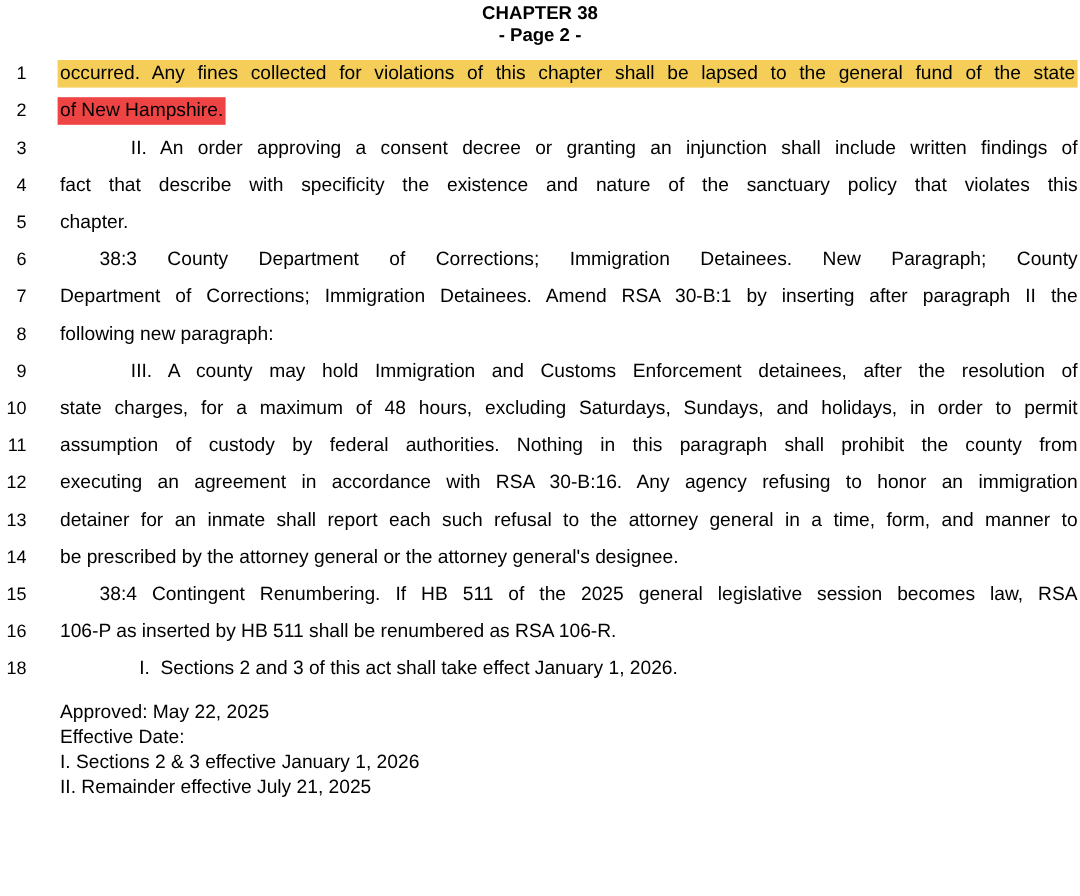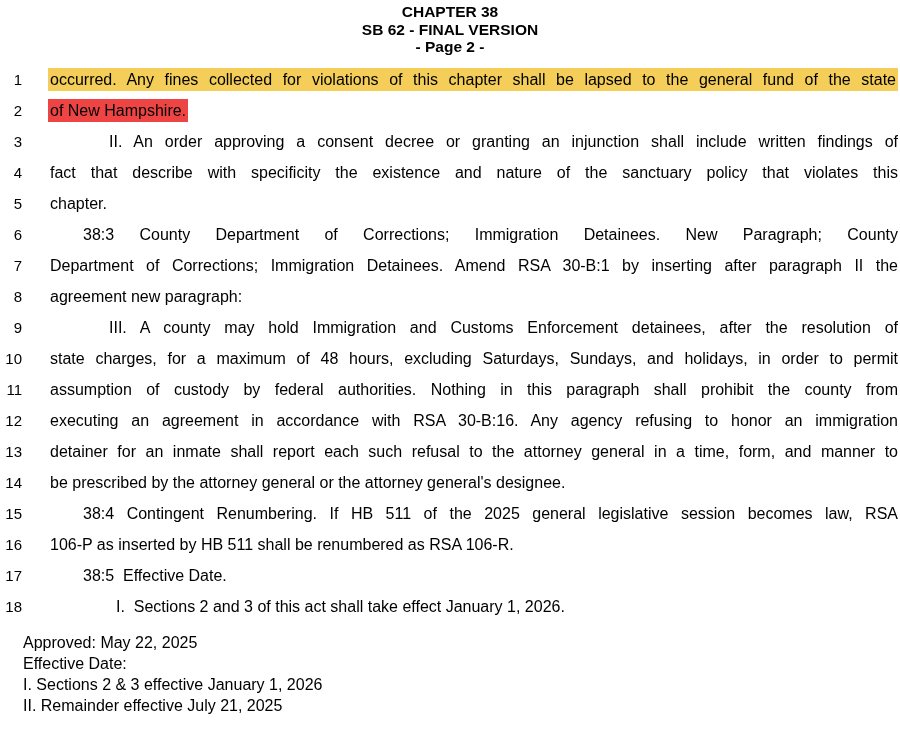--- a/index.html
+++ b/index.html
@@ -43,33 +43,32 @@
   .ind-2 { padding-left: 59px; }
   .ind-3 { padding-left: 66px; }
 
   .hl {
     padding: 3px 2px;
     margin-left: -2px;
   }
 
   .doc-footer {
     margin-top: 10px;
-    padding-left: 23px;
+    padding-left: 50px;
     font-size: 16px;
     line-height: 21px;
   }
 </style>
 </head>
 <body>
 
 <div class="page">
 
   <div class="doc-header">
     <div>CHAPTER 38</div>
-    <div>SB 62 - FINAL VERSION</div>
     <div>- Page 2 -</div>
   </div>
 
   <div class="doc-body">
       <div class="row">
         <div class="num">1</div>
         <div class="text justify"><span class="hl" style="background-color: rgb(244, 206, 88);">occurred.  Any fines collected for violations of this chapter shall be lapsed to the general fund of the state</span></div>
       </div>
       <div class="row">
         <div class="num">2</div>
@@ -90,21 +89,21 @@
       <div class="row">
         <div class="num">6</div>
         <div class="text justify ind-1">38:3  County Department of Corrections; Immigration Detainees.  New Paragraph; County</div>
       </div>
       <div class="row">
         <div class="num">7</div>
         <div class="text justify">Department of Corrections; Immigration Detainees.  Amend RSA 30-B:1 by inserting after paragraph II the</div>
       </div>
       <div class="row">
         <div class="num">8</div>
-        <div class="text left">agreement new paragraph:</div>
+        <div class="text left">following new paragraph:</div>
       </div>
       <div class="row">
         <div class="num">9</div>
         <div class="text justify ind-2">III.  A county may hold Immigration and Customs Enforcement detainees, after the resolution of</div>
       </div>
       <div class="row">
         <div class="num">10</div>
         <div class="text justify">state charges, for a maximum of 48 hours, excluding Saturdays, Sundays, and holidays, in order to permit</div>
       </div>
       <div class="row">
@@ -125,24 +124,20 @@
       </div>
       <div class="row">
         <div class="num">15</div>
         <div class="text justify ind-1">38:4  Contingent Renumbering.  If HB 511 of the 2025 general legislative session becomes law, RSA</div>
       </div>
       <div class="row">
         <div class="num">16</div>
         <div class="text left">106-P as inserted by HB 511 shall be renumbered as RSA 106-R.</div>
       </div>
       <div class="row">
-        <div class="num">17</div>
-        <div class="text left ind-1">38:5  Effective Date.</div>
-      </div>
-      <div class="row">
         <div class="num">18</div>
         <div class="text left ind-3">I.  Sections 2 and 3 of this act shall take effect January 1, 2026.</div>
       </div>
     </div>
 
   <div class="doc-footer">
     <div>Approved: May 22, 2025</div>
     <div>Effective Date:</div>
     <div>I. Sections 2 &amp; 3 effective January 1, 2026</div>
     <div>II. Remainder effective July 21, 2025</div>

